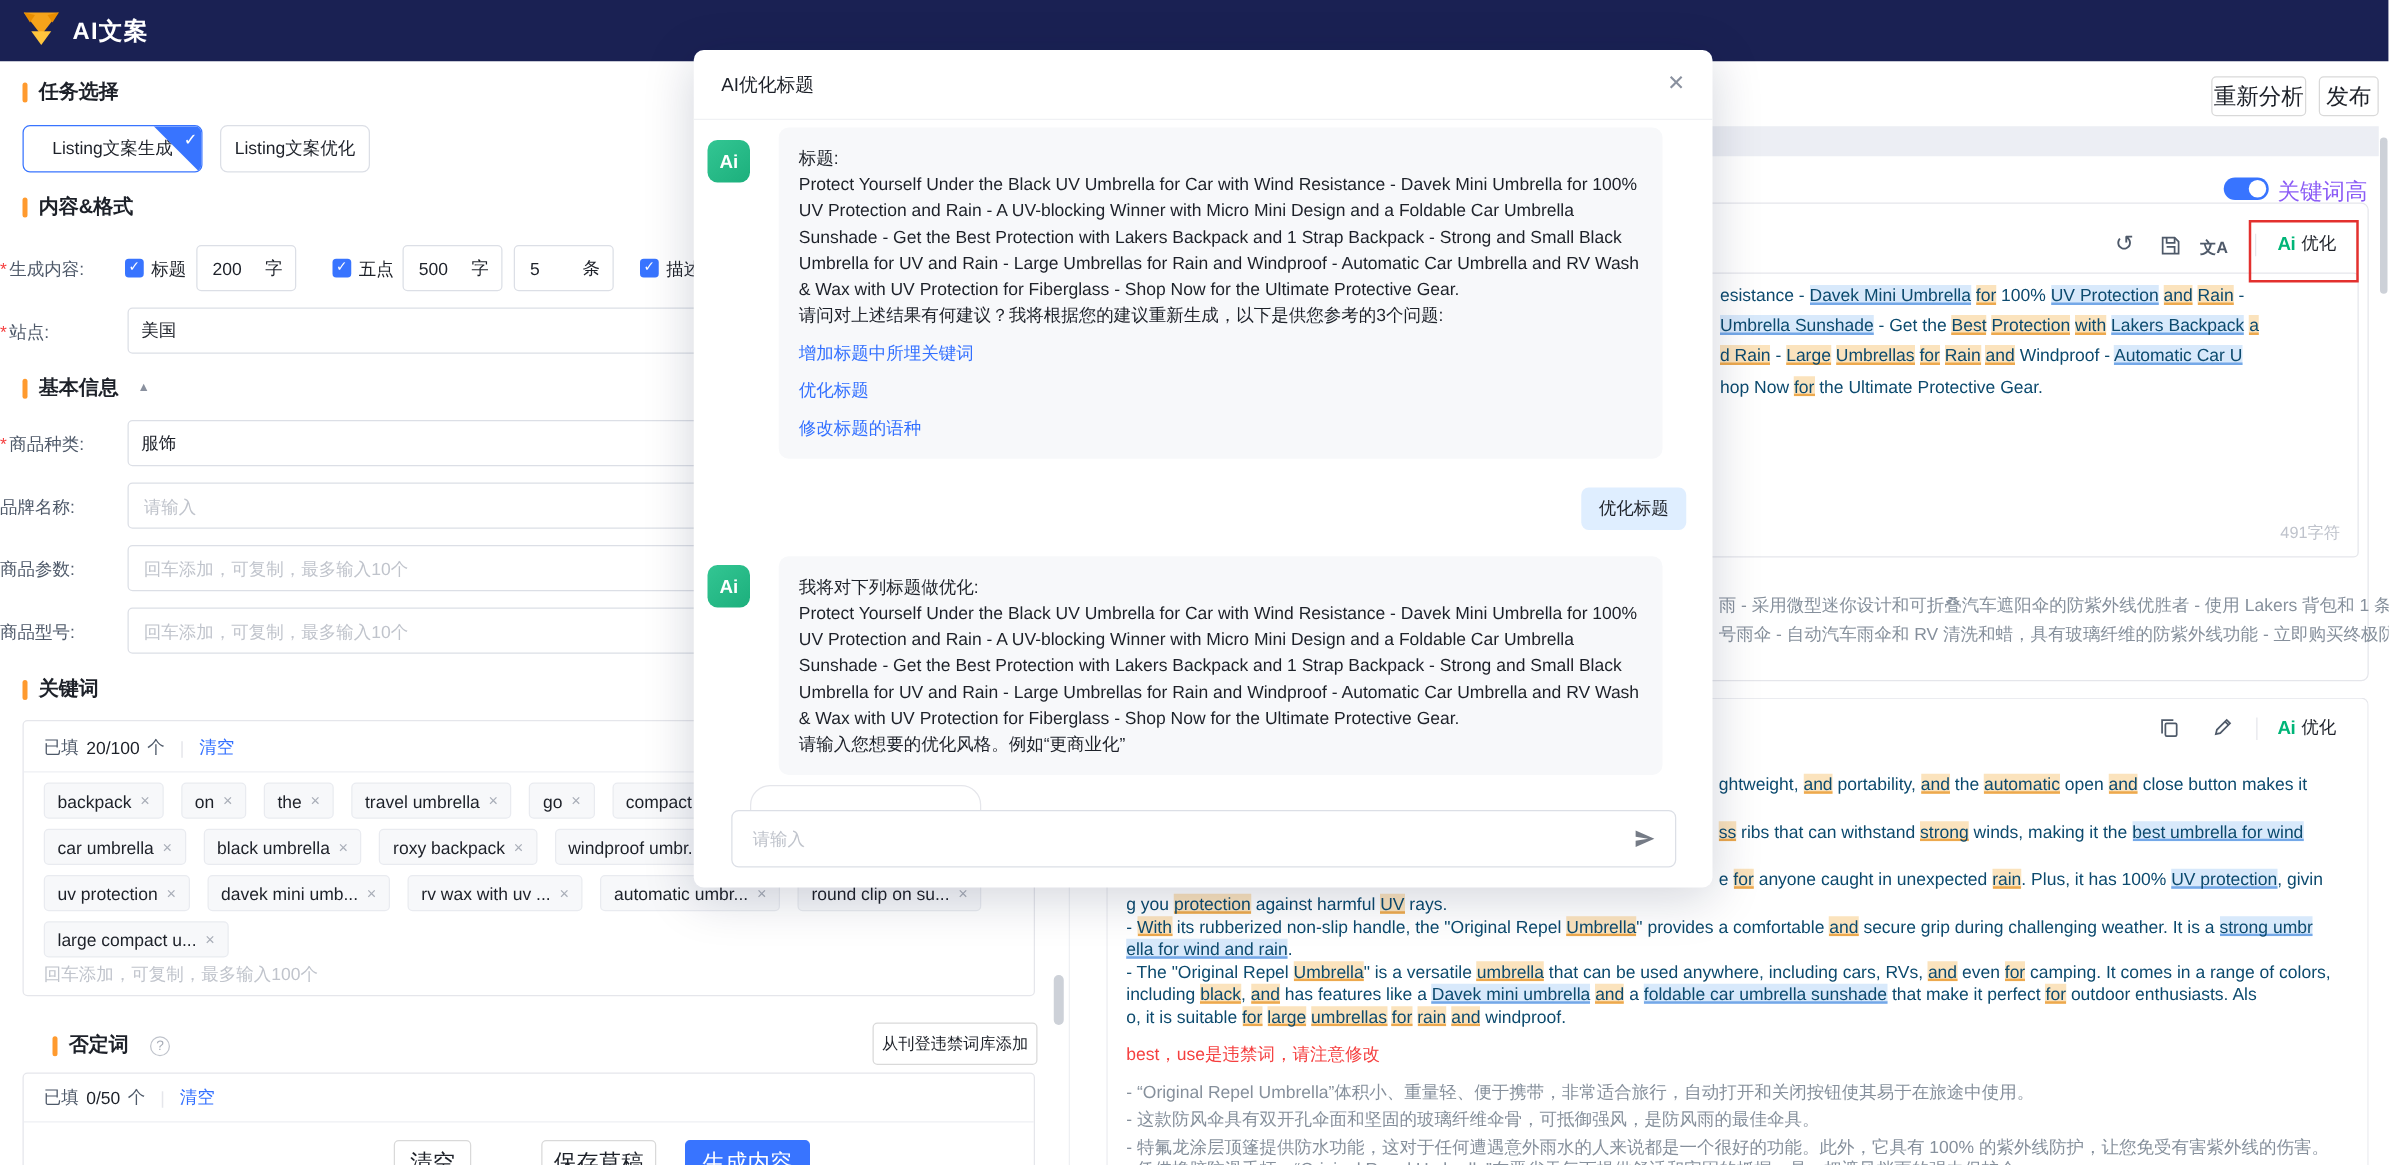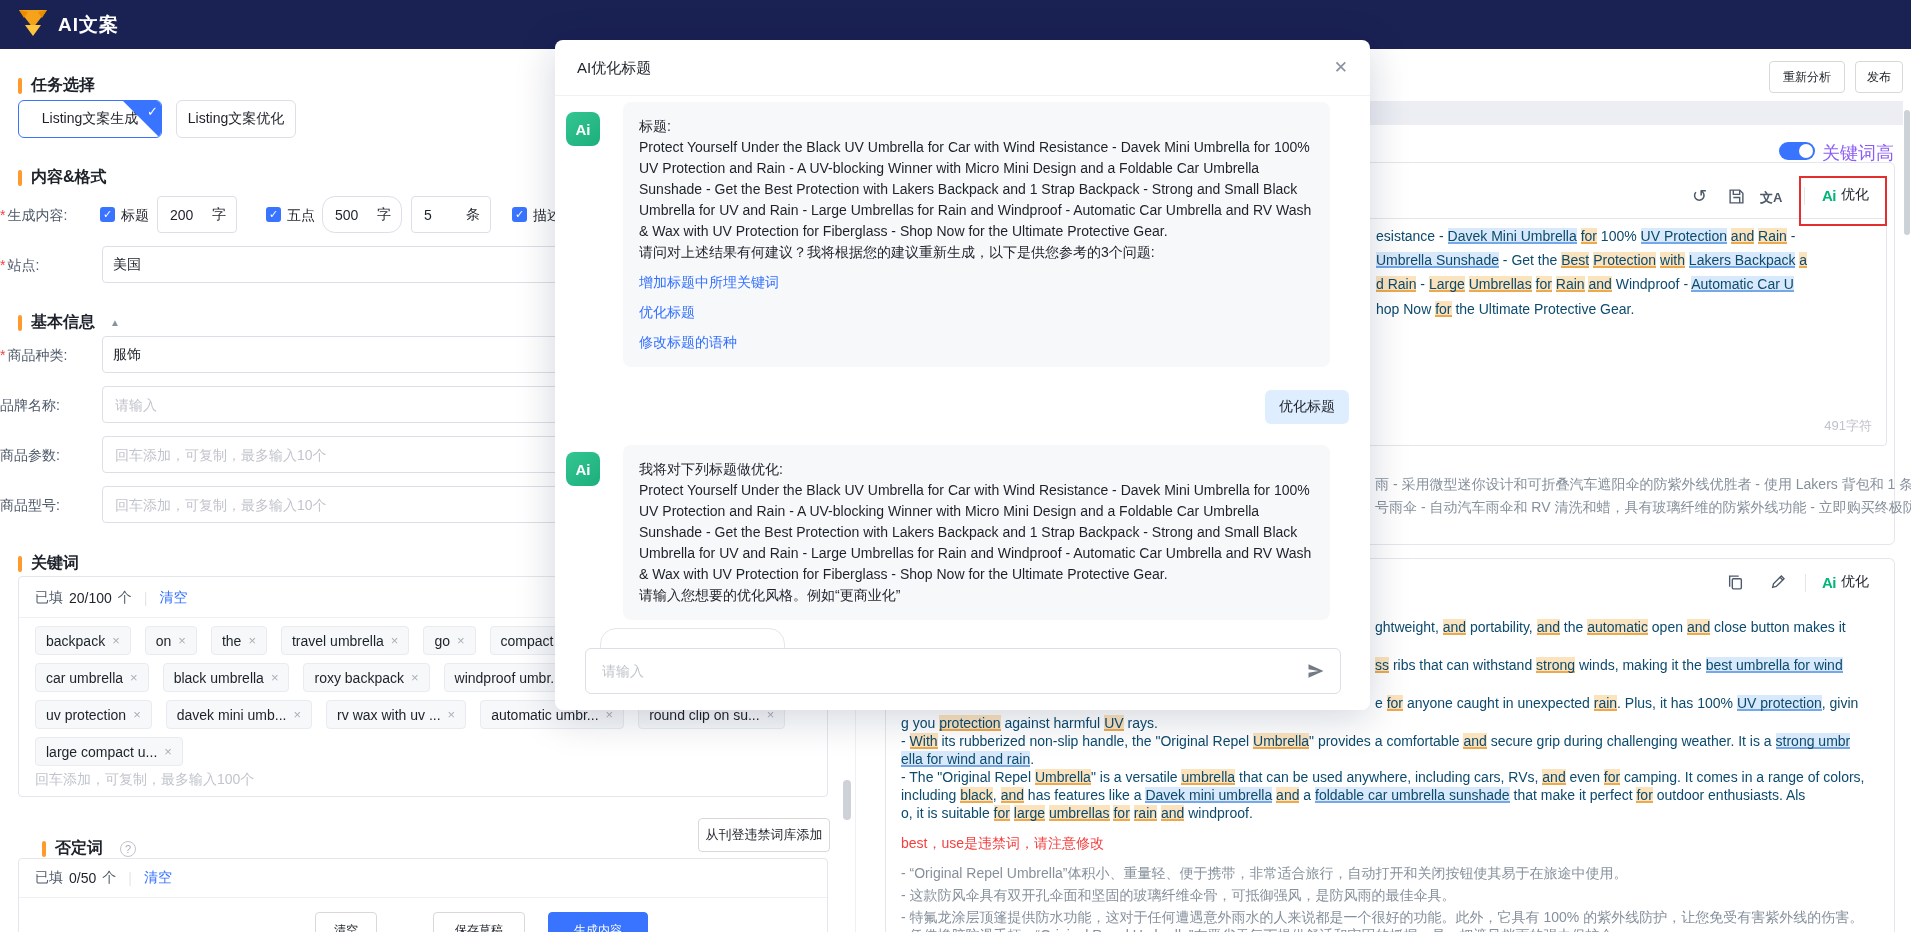--- a/index.html
+++ b/index.html
@@ -3,21 +3,21 @@
 <meta charset="utf-8">
 <style>
   html,body{margin:0;padding:0;background:#fff;}
   *{box-sizing:border-box;font-family:"Liberation Sans","DejaVu Sans",sans-serif;}
   .page{position:relative;width:1911px;height:932px;overflow:hidden;background:#fff;}
   .abs{position:absolute;}
   
   .topbar{position:absolute;left:0;top:0;width:1911px;height:49px;background:#1a2153;display:flex;align-items:center;padding:0 18px;z-index:5;}
   .apptitle{color:#fff;font-size:19px;font-weight:700;margin-left:10px;letter-spacing:1px;}
   
-  .sec{display:flex;gap:9px;align-items:center;font-size:16px;font-weight:700;color:#1d2129;margin-top:12px;}
+  .sec{display:flex;gap:9px;align-items:center;font-size:16px;font-weight:700;color:#1d2129;}
   .sec .bar{width:4px;height:16px;background:#ff9a2e;border-radius:2px;}
   .collapse{color:#8a919f;font-size:10px;margin-left:6px;}
   .qicon{display:inline-block;width:16px;height:16px;border:1px solid #c0c4cc;border-radius:50%;color:#a9aeb8;font-size:11px;line-height:14px;text-align:center;font-weight:400;margin-left:8px;}
   
   .flabel{position:absolute;width:95px;font-size:14px;color:#4e5969;}
   .star{color:#f53f3f;margin-right:2px;}
   .inp{position:absolute;border:1px solid #dcdfe6;border-radius:4px;background:#fff;display:flex;align-items:center;padding:0 10px;font-size:14px;color:#1d2129;}
   .inp input{border:0;outline:0;flex:1;min-width:0;font-size:14px;color:#1d2129;background:transparent;}
   .inp input::placeholder{color:#c0c4cc;}
   .inp .unit{color:#1d2129;margin-left:6px;font-size:14px;}
@@ -31,21 +31,21 @@
   .kwbox{position:absolute;border:1px solid #e5e6eb;border-radius:4px;background:#fff;}
   .kwhead{position:absolute;left:16px;top:12px;font-size:14px;color:#4e5969;display:flex;align-items:center;gap:6px;}
   .kwhead .cnt{color:#1d2129;}
   .kwhead .pipe{color:#e5e6eb;margin:0 6px;}
   .link{color:#3370ff;cursor:pointer;}
   .kwdiv{position:absolute;left:0;right:0;height:1px;background:#eef0f3;}
   .tag-row{position:absolute;left:16px;display:flex;}
   .tag{display:inline-flex;align-items:center;gap:7px;background:#f7f8fa;border:1px solid #e9ebf0;border-radius:4px;padding:0 10px;height:29px;font-size:14px;color:#1d2129;margin-right:14px;white-space:nowrap;}
   .tag .x{color:#a9aeb8;font-size:13px;cursor:pointer;}
   .hint{position:absolute;font-size:14px;color:#c0c4cc;}
-  .btn{position:absolute;border:1px solid #d9d9d9;border-radius:4px;background:#fff;display:flex;align-items:center;justify-content:center;font-size:12px;color:#1d2129;cursor:pointer;}
+  .btn{position:absolute;border:1px solid #d9d9d9;border-radius:4px;background:#fff;display:flex;align-items:center;justify-content:center;font-size:18px;color:#1d2129;cursor:pointer;}
   .btn.primary{background:#3874ff;border-color:#3874ff;color:#fff;}
   
   .rline{position:absolute;font-size:14px;color:#0c4a6e;white-space:nowrap;}
   .hl-b{background:#d8e9fb;box-shadow:inset 0 -2px #74a8e8;}
   .hl-o{background:#fbe3bd;box-shadow:inset 0 -2px #eda94e;}
   .gray{color:#86909c;}
   .redtxt{color:#f53f3f;}
   .card{position:absolute;border:1px solid #e5e6eb;border-radius:6px;background:#fff;}
   .toolicon{position:absolute;color:#4e5969;cursor:pointer;}
   .aiopt{position:absolute;display:flex;align-items:center;gap:5px;font-size:14px;color:#1d2129;cursor:pointer;}
@@ -110,21 +110,21 @@
       <span class="star">*</span><span>生成内容:</span>
     </div>
     <div class="cb" style="left:100px;top:158px;"><span>✓</span></div>
     <div class="cblabel" style="left:121px;top:158px;">标题</div>
     <div class="inp" style="left:157px;top:147px;width:80px;height:37px;">
       <input value="200" style="">
       <span class="unit">字</span>
     </div>
     <div class="cb" style="left:266px;top:158px;"><span>✓</span></div>
     <div class="cblabel" style="left:287px;top:158px;">五点</div>
-    <div class="inp" style="left:322px;top:147px;width:80px;height:37px;border-radius:13px;">
+    <div class="inp" style="left:322px;top:147px;width:80px;height:37px;">
       <input value="500" style="">
       <span class="unit">字</span>
     </div>
     <div class="inp" style="left:411px;top:147px;width:80px;height:37px;">
       <input value="5" style="">
       <span class="unit">条</span>
     </div>
     <div class="cb" style="left:512px;top:158px;"><span>✓</span></div>
     <div class="cblabel" style="left:533px;top:158px;">描述</div>
 

